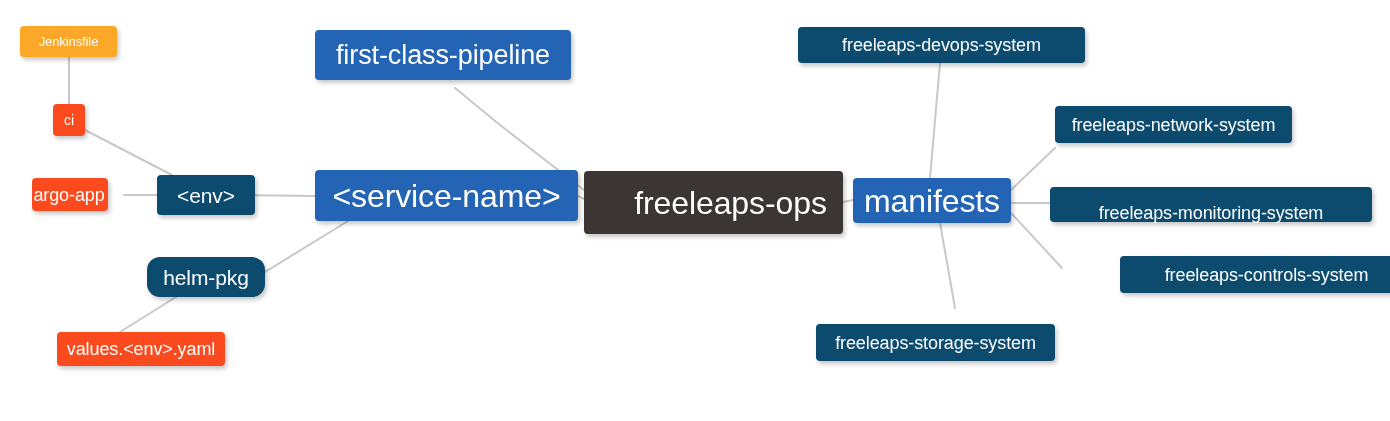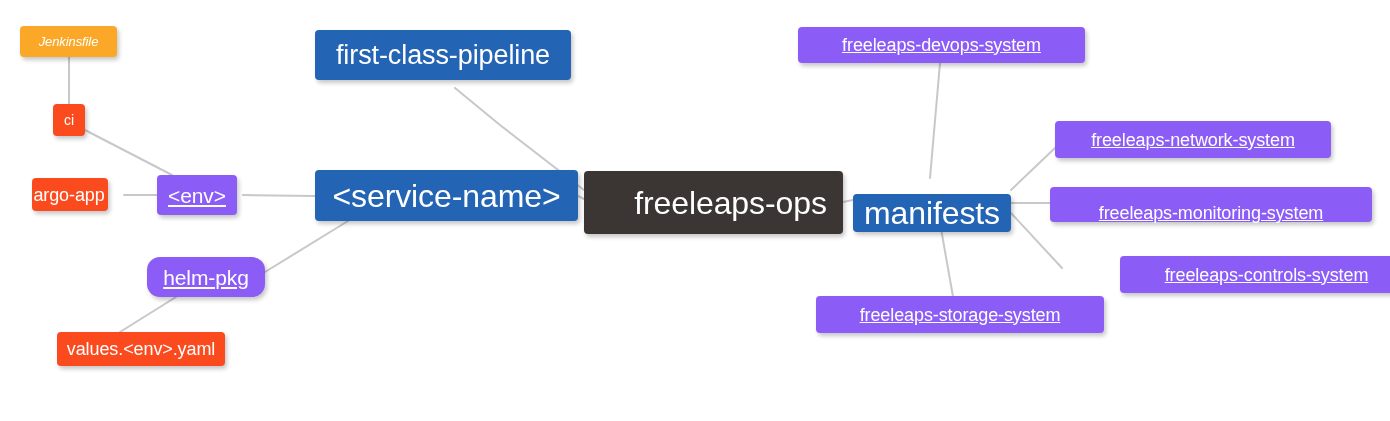--- a/index.html
+++ b/index.html
@@ -39,21 +39,21 @@
     white-space: nowrap;
     line-height: 1;
     box-shadow: 2px 3px 4px rgba(0,0,0,0.22);
     letter-spacing: -0.1px;
     padding: 0 10px;
     user-select: none;
   }
   
   .c-root   { background: #3b3633; }
   .c-blue   { background: #2464b4; }
-  .c-green  { background: #8b5cf6; text-decoration: underline; }
+  .c-green  { background: #0c4a6e; }
   .c-orange { background: #fba828; }
   .c-red    { background: #fa4a1e; }
 
   
   .s-root   { font-size: 32px; }
   .s-l1     { font-size: 27px; }
   .s-l1s    { font-size: 32px; }
   .s-l2     { font-size: 21px; }
   .s-l3     { font-size: 18px; }
   .s-l4     { font-size: 14px; }
@@ -82,50 +82,50 @@
   <div id="node-layer">
       <div class="node c-root s-root" style="left: 584px; top: 171px; width: 259px; height: 63px; padding-left: 44px;">
         <span>freeleaps-ops</span>
       </div>
       <div class="node c-blue s-l1" style="left: 315px; top: 30px; width: 256px; height: 50px; text-align: center;">
         <span>first-class-pipeline</span>
       </div>
       <div class="node c-blue s-l1s" style="left: 315px; top: 170px; width: 263px; height: 51px;">
         <span>&lt;service-name&gt;</span>
       </div>
-      <div class="node c-blue s-l1s" style="left: 853px; top: 194px; width: 158px; height: 38px;">
+      <div class="node c-blue s-l1s" style="left: 853px; top: 178px; width: 158px; height: 45px;">
         <span>manifests</span>
       </div>
-      <div class="node c-green s-l2" style="left: 157px; top: 175px; width: 80px; height: 40px;">
+      <div class="node c-green s-l2" style="left: 157px; top: 175px; width: 98px; height: 40px;">
         <span>&lt;env&gt;</span>
       </div>
       <div class="node c-green s-l2" style="left: 147px; top: 257px; width: 118px; height: 40px; border-radius: 13px;">
         <span>helm-pkg</span>
       </div>
       <div class="node c-red s-l4" style="left: 53px; top: 104px; width: 32px; height: 32px;">
         <span>ci</span>
       </div>
-      <div class="node c-orange s-tiny" style="left: 20px; top: 26px; width: 97px; height: 31px; font-style: italic;">
+      <div class="node c-orange s-tiny" style="left: 20px; top: 26px; width: 97px; height: 31px;">
         <span>Jenkinsfile</span>
       </div>
       <div class="node c-red s-l3" style="left: 32px; top: 178px; width: 76px; height: 33px; padding-left: 8px;">
         <span>argo-app</span>
       </div>
       <div class="node c-red s-l3" style="left: 10px; top: 332px; width: 168px; height: 34px; margin-left: 47px;">
         <span>values.&lt;env&gt;.yaml</span>
       </div>
       <div class="node c-green s-l3" style="left: 798px; top: 27px; width: 287px; height: 36px;">
         <span>freeleaps-devops-system</span>
       </div>
-      <div class="node c-green s-l3" style="left: 1055px; top: 121px; width: 276px; height: 37px; align-items: center;">
+      <div class="node c-green s-l3" style="left: 1055px; top: 106px; width: 237px; height: 37px; align-items: center;">
         <span>freeleaps-network-system</span>
       </div>
       <div class="node c-green s-l3" style="left: 1050px; top: 187px; width: 322px; height: 35px; align-items: flex-end;">
         <span>freeleaps-monitoring-system</span>
       </div>
       <div class="node c-green s-l3" style="left: 1120px; top: 256px; width: 293px; height: 37px;">
         <span>freeleaps-controls-system</span>
       </div>
-      <div class="node c-green s-l3" style="left: 816px; top: 296px; width: 288px; height: 37px;">
+      <div class="node c-green s-l3" style="left: 816px; top: 324px; width: 239px; height: 37px;">
         <span>freeleaps-storage-system</span>
       </div>
     </div>
 </div>
 
 </body></html>

